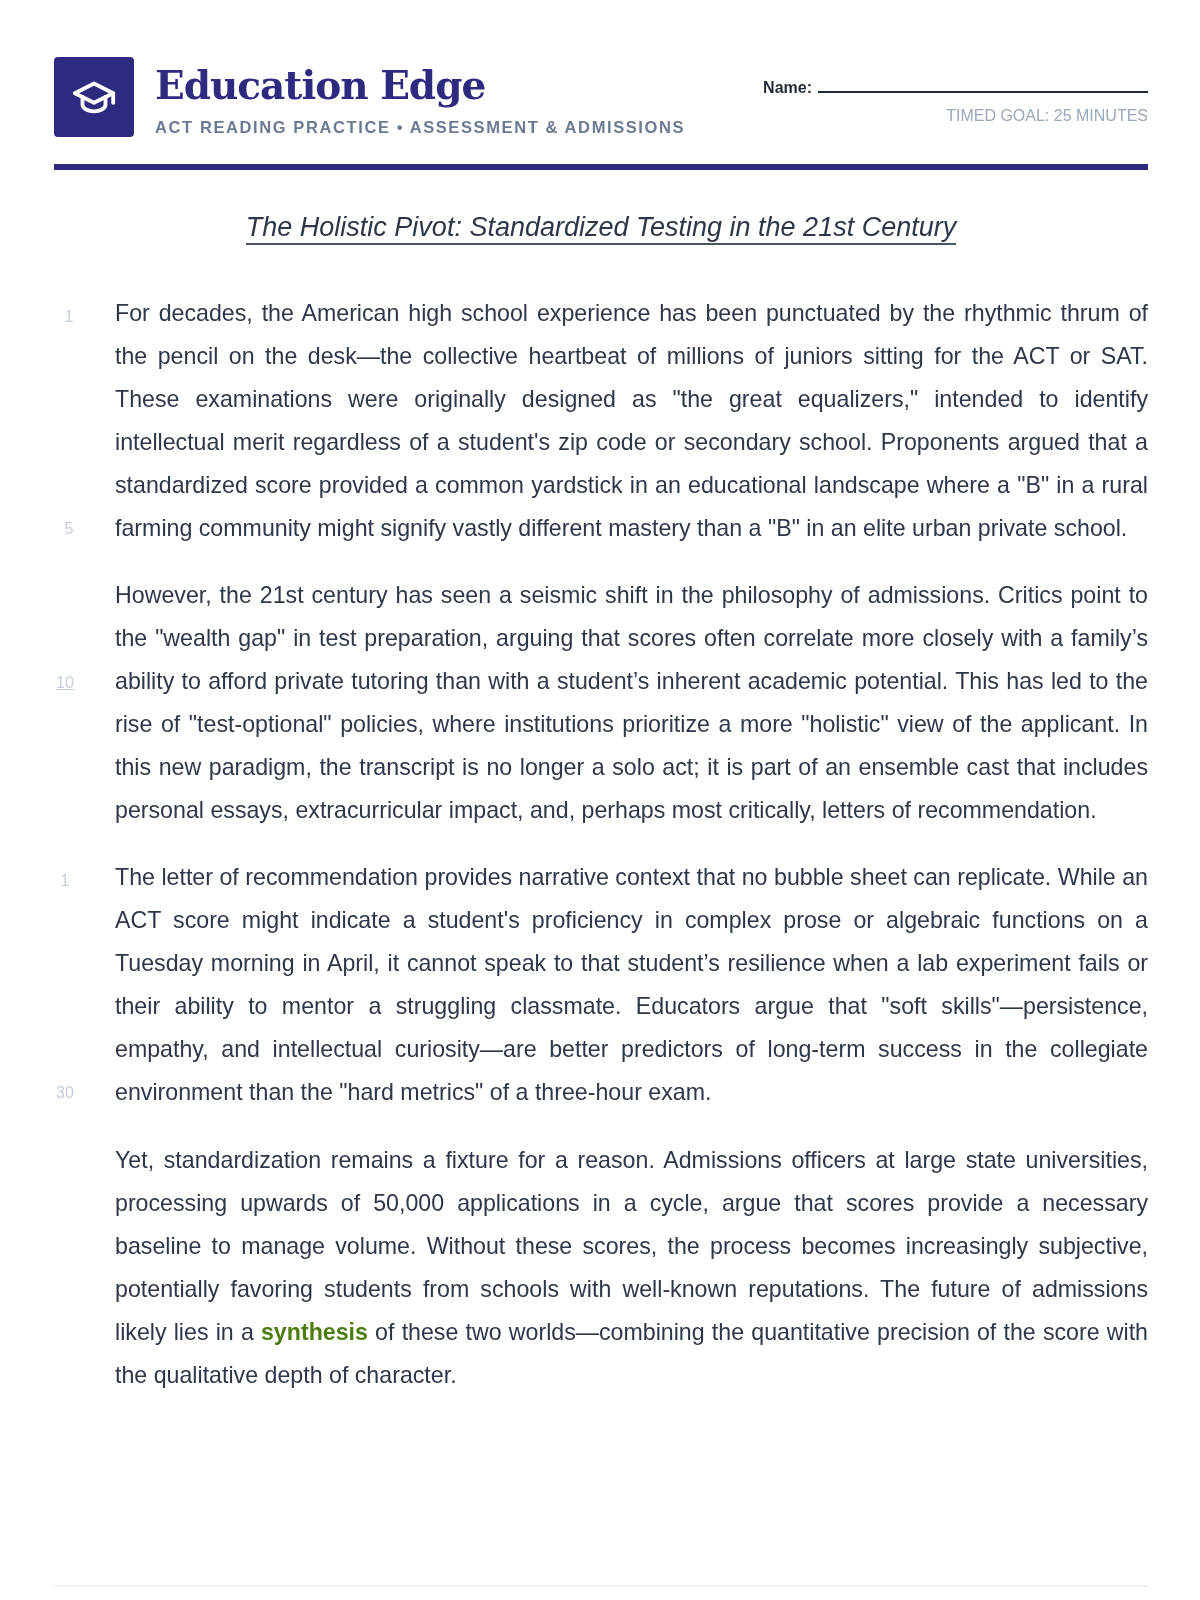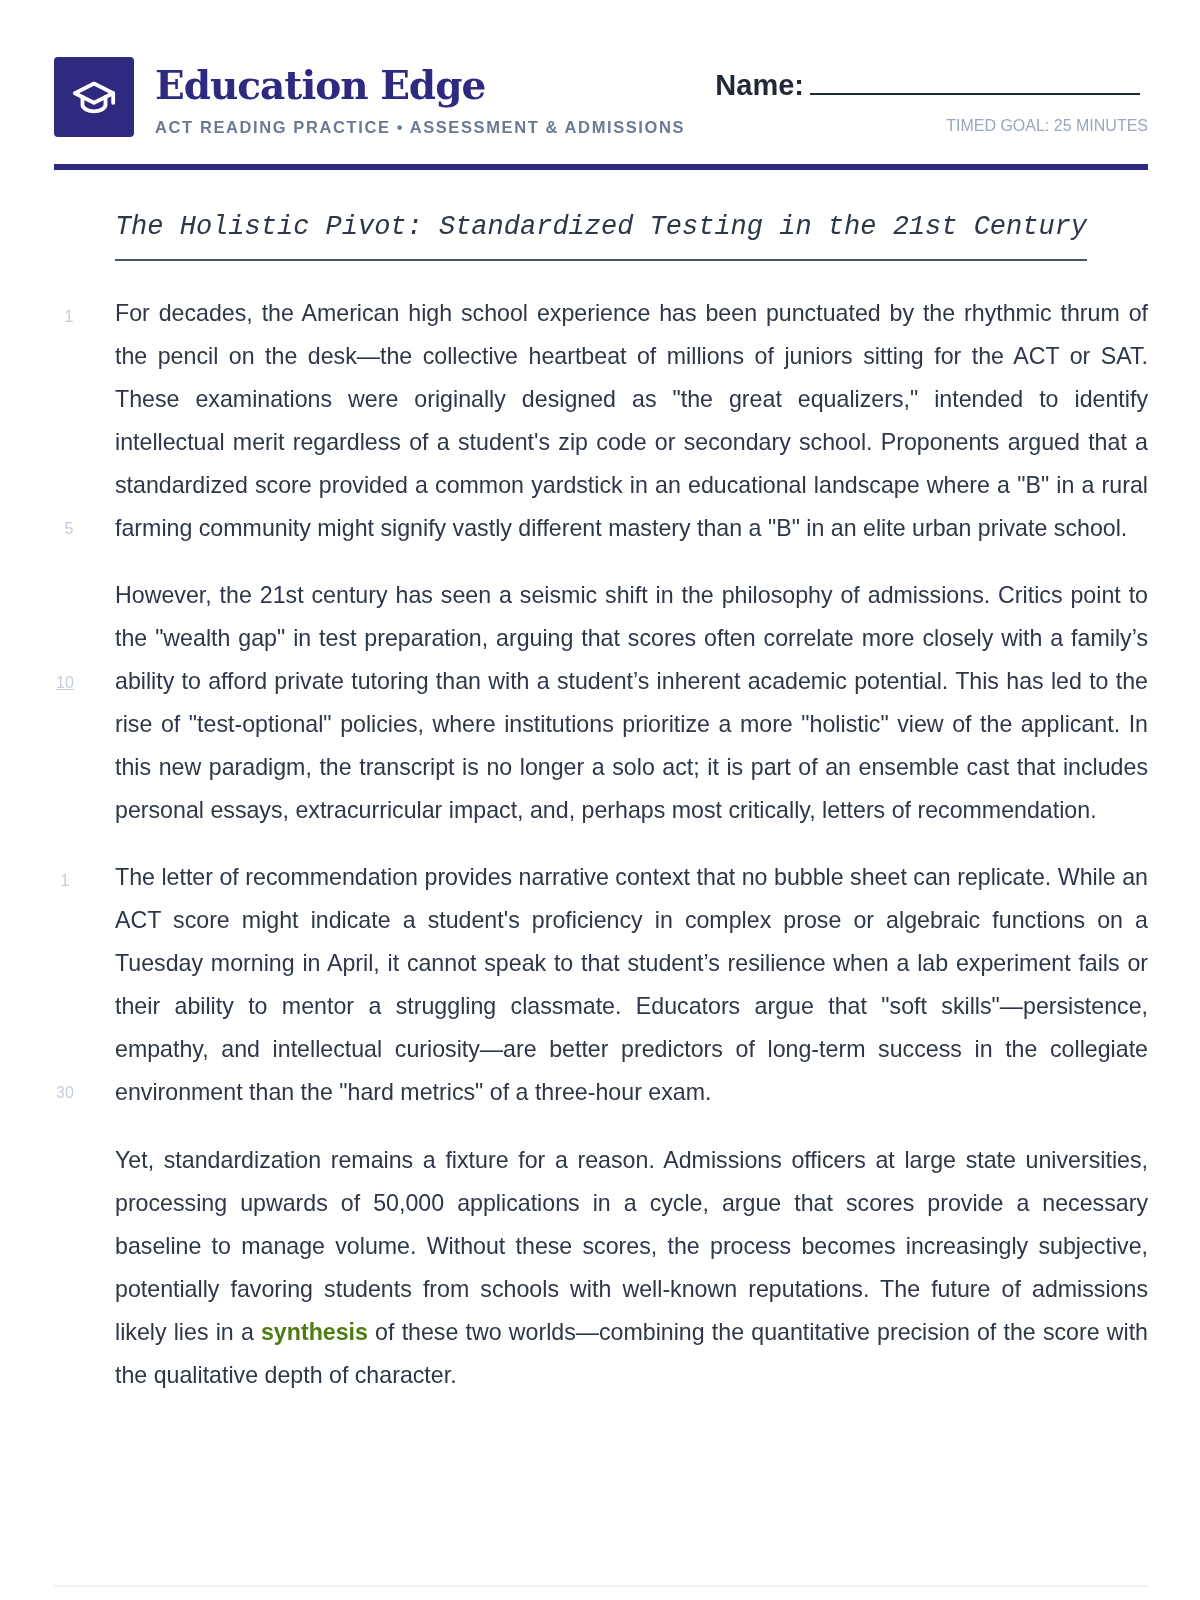--- a/index.html
+++ b/index.html
@@ -61,40 +61,40 @@
       font-family: "Liberation Sans", sans-serif;
       font-weight: bold;
       font-size: 16.5px;
       letter-spacing: 1.6px;
       color: #6b7a92;
       white-space: nowrap;
       text-align: center;
     }
     .name-line {
       position: absolute;
-      right: 8px;
+      right: 0;
       top: 12px;
       font-family: "Liberation Sans", sans-serif;
       font-weight: bold;
-      font-size: 29px;
+      font-size: 16px;
       color: #1f2937;
       white-space: nowrap;
     }
     .name-blank {
       display: inline-block;
       width: 330px;
       border-bottom: 2px solid #1f2937;
       height: 22px;
       margin-left: 6px;
       vertical-align: baseline;
     }
     .timed-goal {
       position: absolute;
       right: 0;
-      top: 60px;
+      top: 50px;
       font-family: "Liberation Sans", sans-serif;
       font-size: 16px;
       color: #9aa7bb;
       white-space: nowrap;
       margin-left: 28px;
     }
     .header-rule {
       position: absolute;
       left: 0;
       top: 164px;
@@ -104,26 +104,26 @@
     }
     
     .passage-title {
       position: absolute;
       left: 0;
       top: 212px;
       width: 1094px;
       text-align: center;
     }
     .passage-title span {
-      font-family: Liberation Mono, monospace;
+      font-family: Liberation Sans, sans-serif;
       font-style: italic;
       font-size: 27px;
       color: #2d3748;
       border-bottom: 2px solid #4a5568;
-      padding-bottom: 17px;
+      padding-bottom: 1px;
     }
     
     .passage {
       position: absolute;
       left: 0;
       top: 292px;
       width: 1094px;
     }
     .para {
       position: relative;

